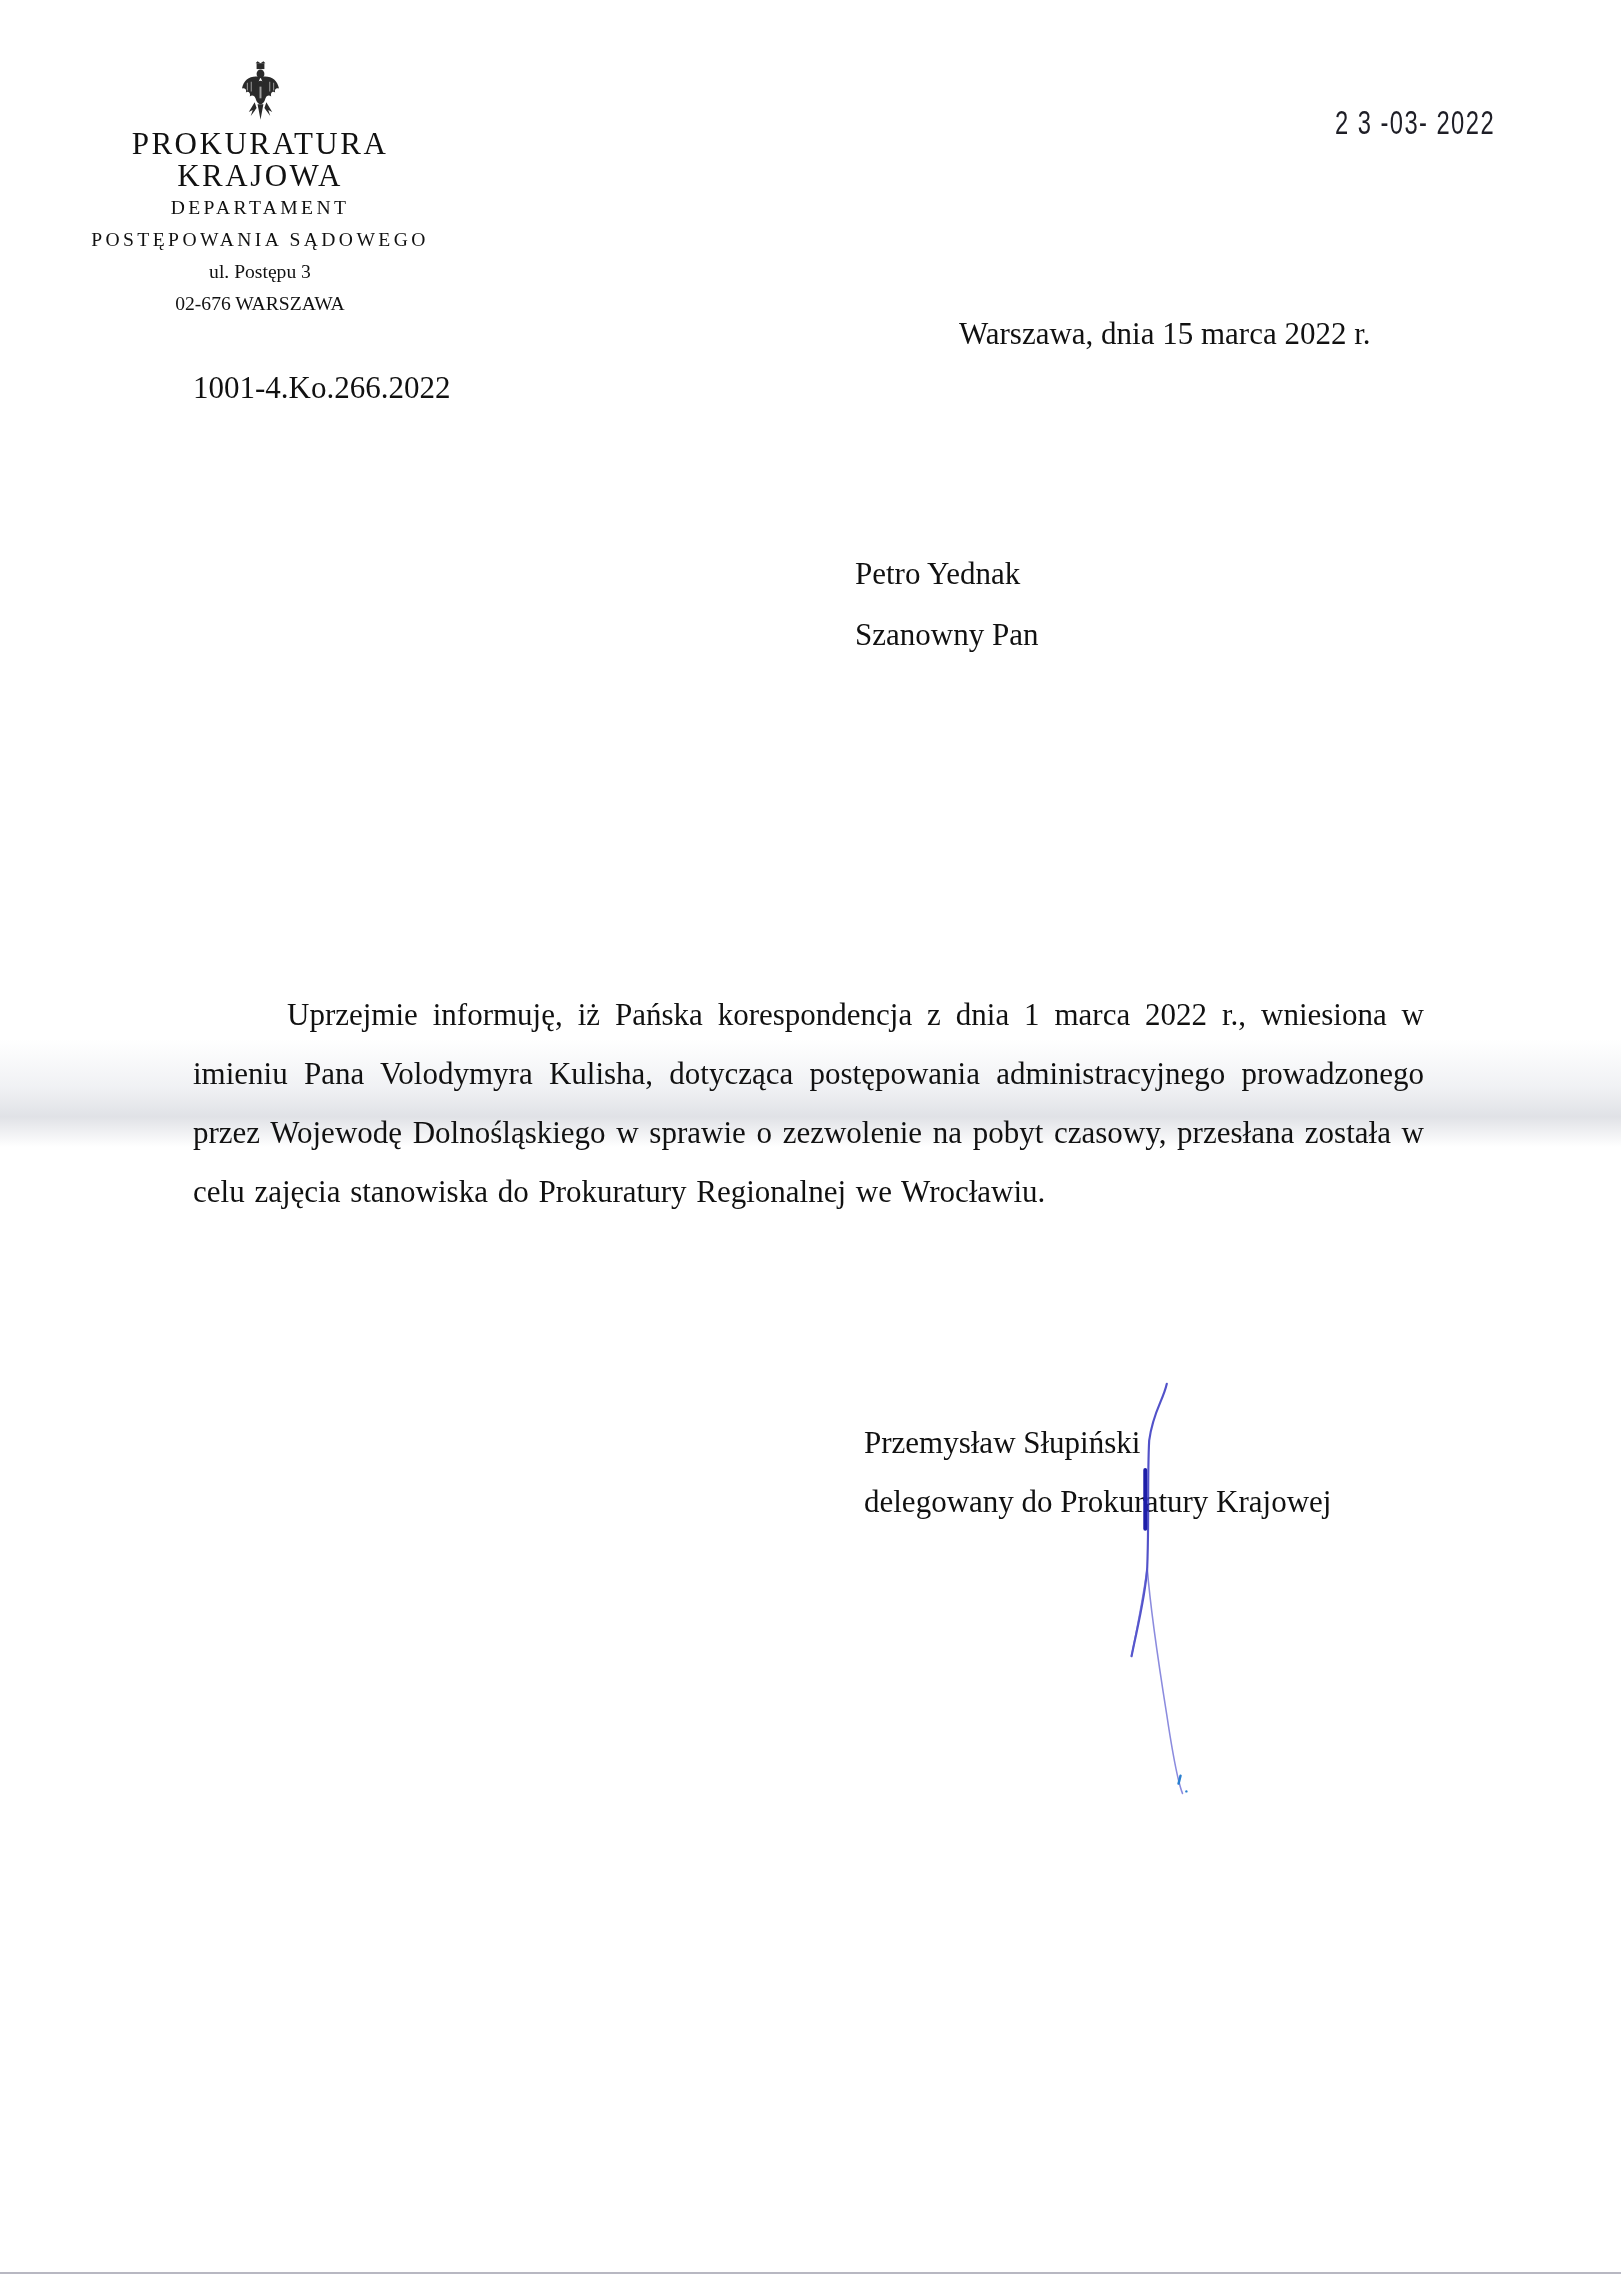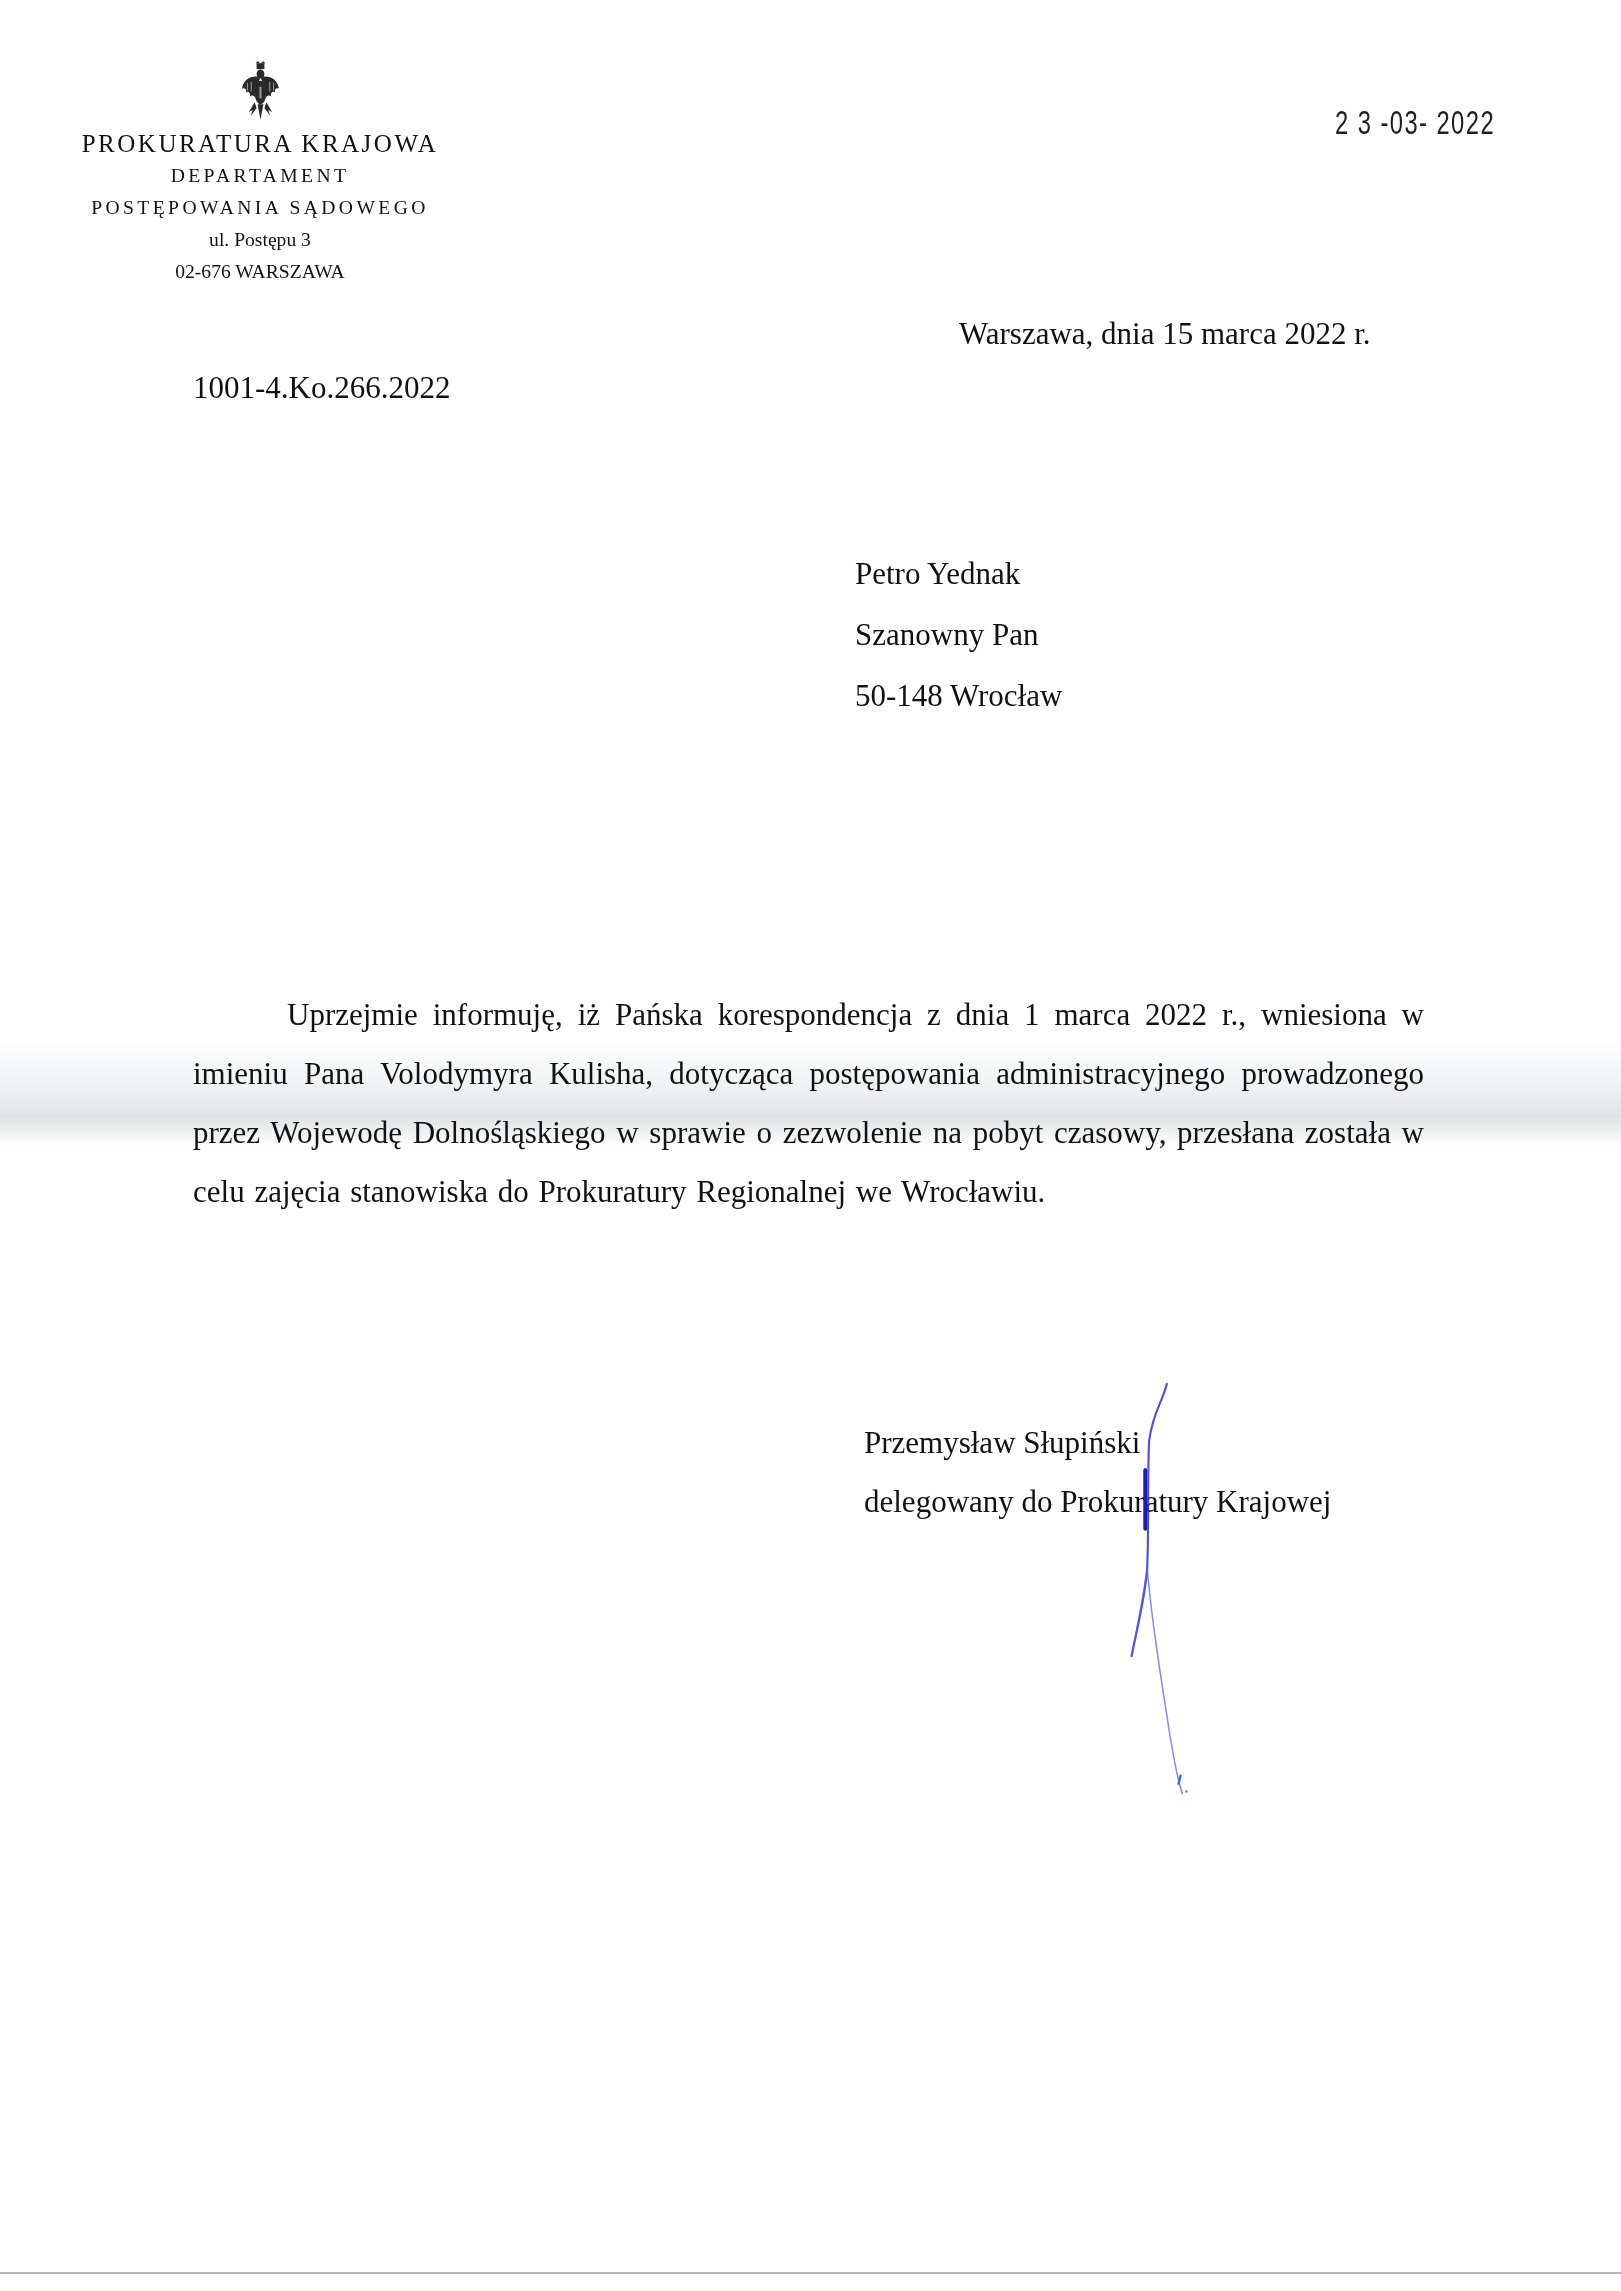--- a/index.html
+++ b/index.html
@@ -23,21 +23,21 @@
       background: #9a9aa8; opacity: 0.7;
     }
     .abs { position: absolute; white-space: nowrap; }
 
     
     .letterhead {
       position: absolute; left: 69px; top: 61px; width: 382px; text-align: center;
     }
     .emblem { display: block; margin: 0 auto 5.9px auto; width: 39px; height: 61px; }
     .lh-line { display: block; line-height: 32px; }
-    .lh-institution { font-size: 25px; letter-spacing: 2.5px; }
+    .lh-institution { font-size: 31px; letter-spacing: 2.5px; }
     .lh-dept { font-size: 19.6px; font-weight: normal; letter-spacing: 3.4px; }
     .lh-address { font-size: 19.6px; }
 
     .stamp {
       left: 1335px; top: 104px; font-family: "Liberation Sans Narrow", "Liberation Sans", "DejaVu Sans Condensed", sans-serif;
       font-size: 33px; transform: scaleX(0.72); transform-origin: left top;
       color: #1e1e26; letter-spacing: 2px;
     }
     .date-line { left: 959px; top: 316px; font-size: 31px; text-align: center; }
     .ref-number { left: 193px; top: 370px; font-size: 31px; }
@@ -95,21 +95,20 @@
 
 <div class="abs stamp">2 3 -03- 2022</div>
 
 <div class="abs date-line">Warszawa, dnia 15 marca 2022 r.</div>
 
 <div class="abs ref-number">1001-4.Ko.266.2022</div>
 
 <div class="addressee">
   <span class="line">Petro Yednak</span>
   <span class="line">Szanowny Pan</span>
-  <span class="line">50-148 Wrocław</span>
 </div>
 
 <div class="body-text">
   <p>Uprzejmie informuję, iż Pańska korespondencja z dnia 1 marca 2022 r., wniesiona w imieniu Pana Volodymyra Kulisha, dotycząca postępowania administracyjnego prowadzonego przez Wojewodę Dolnośląskiego w sprawie o zezwolenie na pobyt czasowy, przesłana została w celu zajęcia stanowiska do Prokuratury Regionalnej we Wrocławiu.</p>
 </div>
 
 <div class="signature-block">
   <span class="sig-name">Przemysław Słupiński</span>
   <span class="sig-dept">delegowany do Prokuratury Krajowej</span>
 </div>

